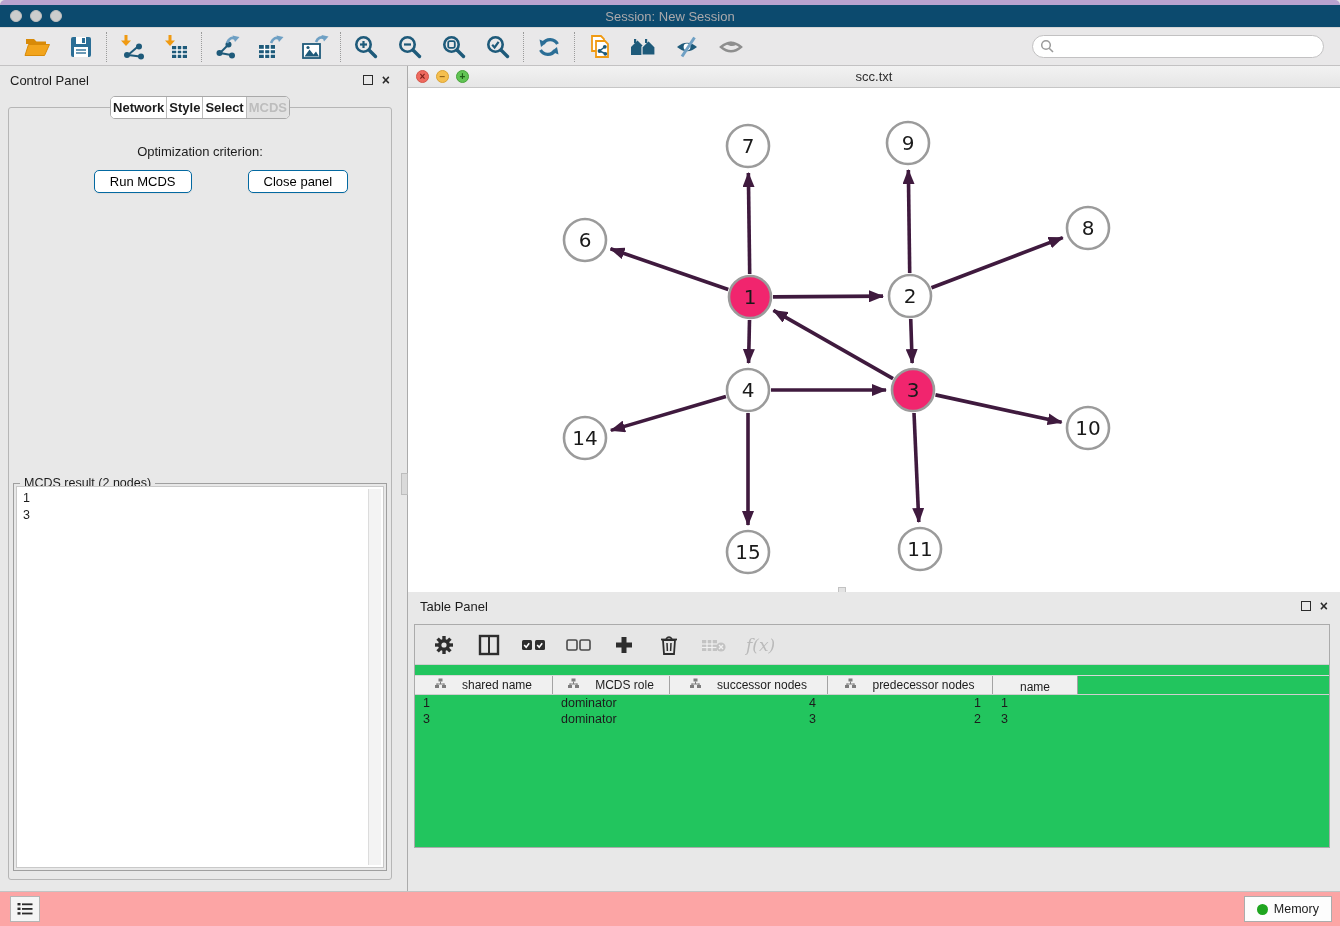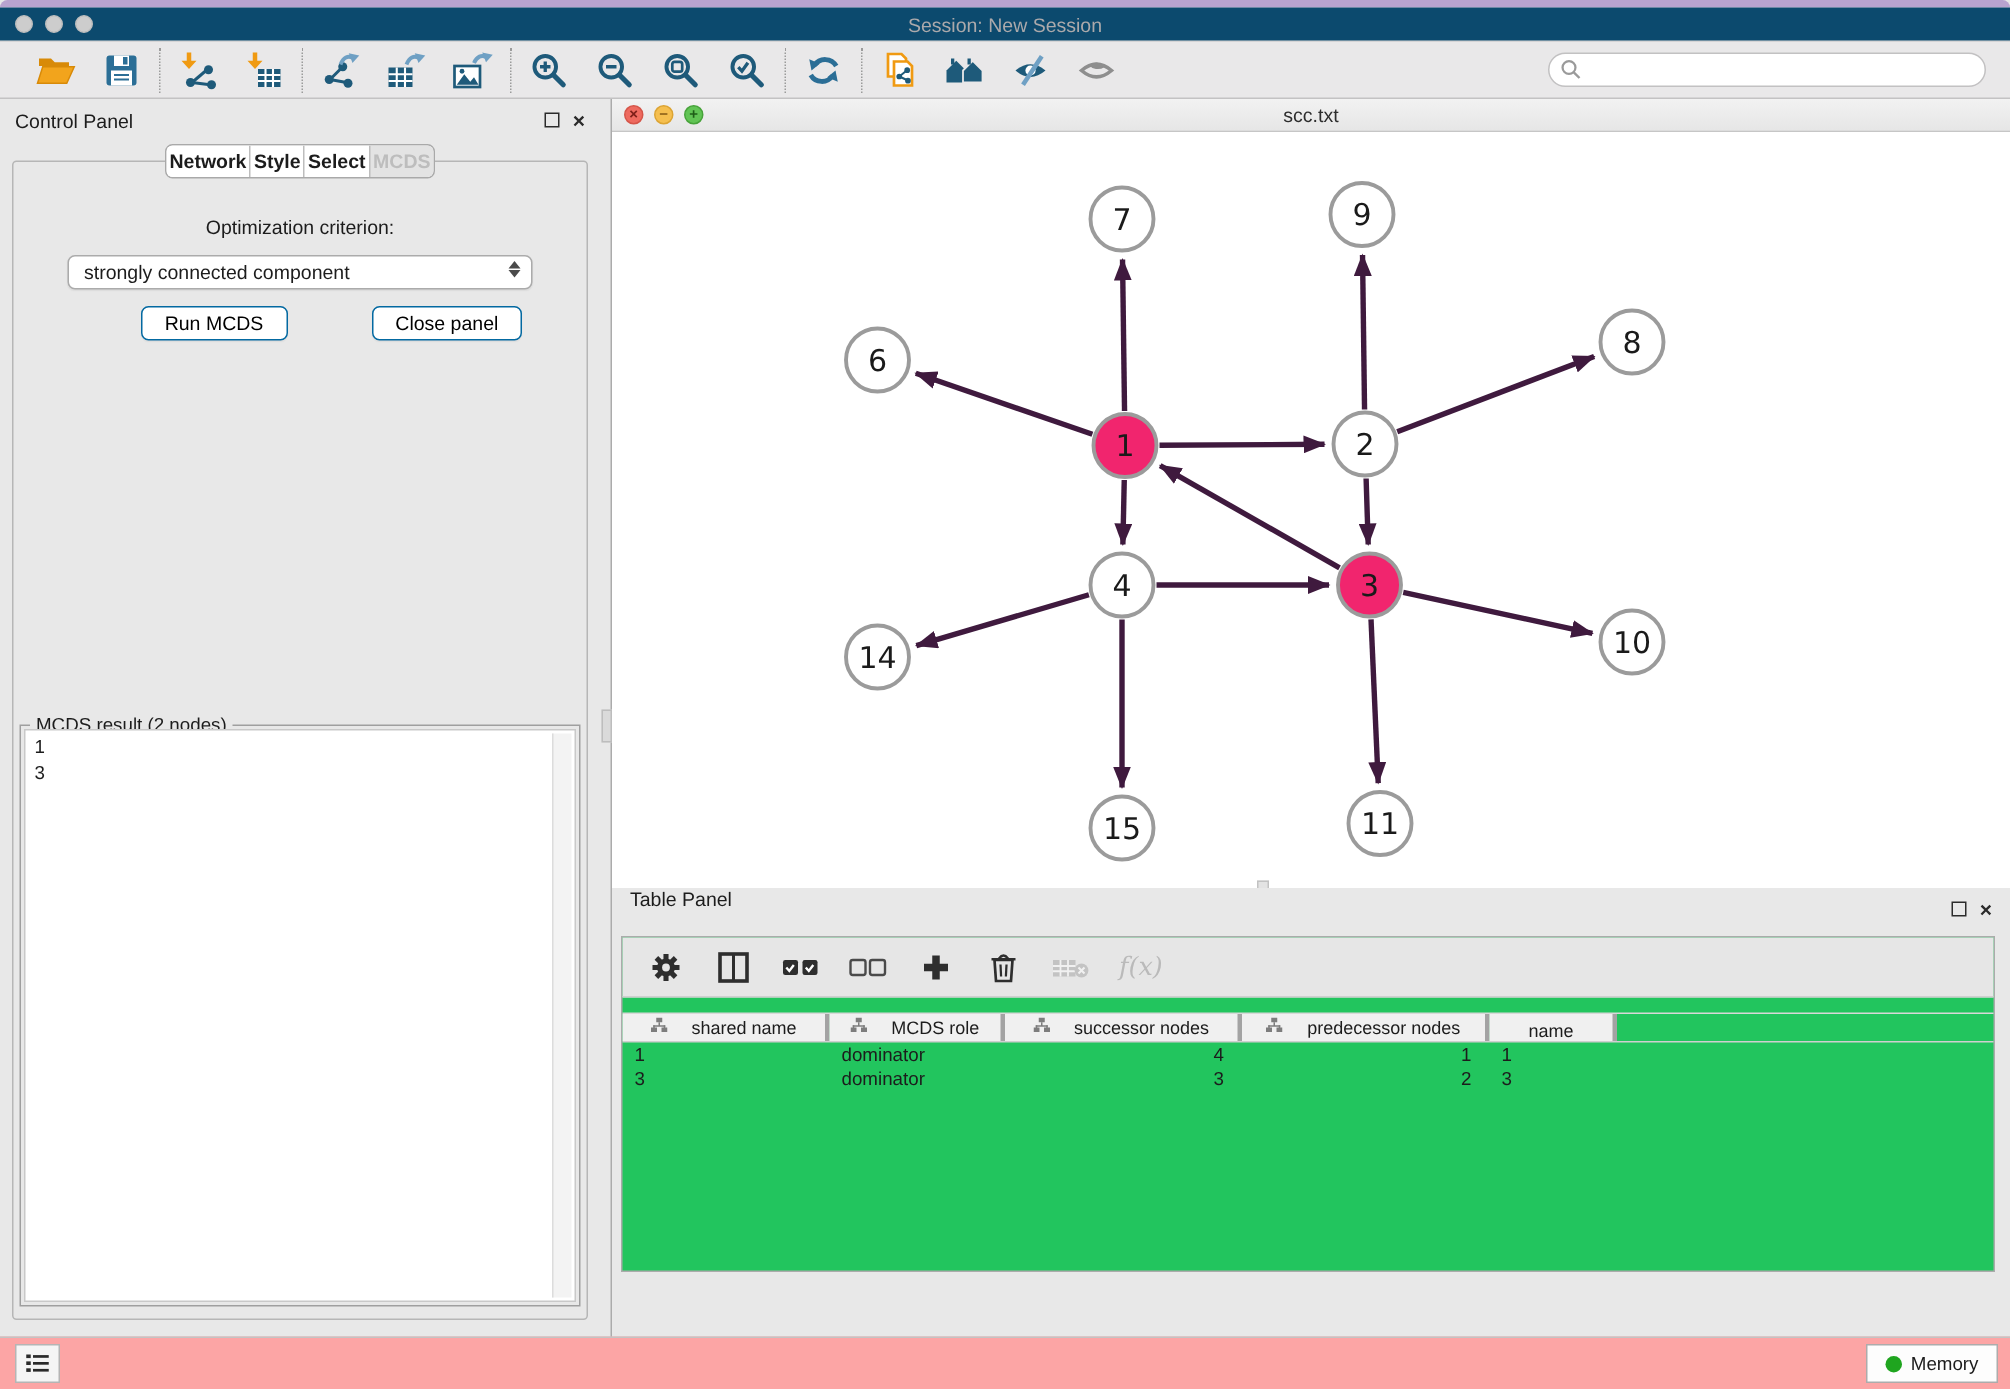--- a/index.html
+++ b/index.html
@@ -57,28 +57,28 @@
   .nt { width:13px; height:13px; border-radius:50%; font-size:10px; font-weight:bold; display:flex; align-items:center; justify-content:center; line-height:1; cursor:pointer;}
   .nt-close { background:#EE6A5F; border:1px solid #D55549; color:#7E201A; }
   .nt-min { background:#F5BF4F; border:1px solid #DCA433; color:#90631A; }
   .nt-zoom { background:#61C454; border:1px solid #47A33A; color:#1E5E17; }
   .net-title { position:absolute; left:0; right:0; text-align:center; font-size:13px; color:#2d2d2d; }
   .net-canvas { position:relative; width:932px; height:504px; background:#fff; }
   .net-canvas svg { position:absolute; inset:0; }
   .canvas-handle { position:absolute; left:430px; bottom:-3px; width:8px; height:8px; background:#E3E3E3; border:1px solid #C2C2C2; }
   
   .table-panel { position:absolute; left:408px; top:592px; width:932px; height:300px; background:#E8E8E8; }
-  .tp-header { height:28px; display:flex; padding:0 12px; }
+  .tp-header { height:28px; display:flex; align-items:center; padding:0 12px; }
   .tp-title { font-size:13px; }
   .tp-container { position:absolute; left:6px; right:10px; top:32px; height:224px; background:#22c55e; border:1px solid #ABABAB; }
   .tp-toolbar { height:40px; background:#E6E6E6; border-bottom:1px solid #CFCFCF; display:flex; align-items:center; gap:19px; padding:0 16px; }
   .tp-toolbar .ticon { width:26px; }
   .tbl { position:absolute; left:0; top:50px; right:0; }
   .tbl-head { display:flex; height:20px; border-top:1px solid #D8D8D8; border-bottom:1px solid #CFCFCF; }
-  .th { background:#F0F0F0; border-right:3px solid #a3a3a3; display:flex; align-items:center; justify-content:center; gap:16px; font-size:12px; color:#1c1c1c; cursor:pointer;}
+  .th { background:#F0F0F0; border-right:1px solid #a3a3a3; display:flex; align-items:center; justify-content:center; gap:16px; font-size:12px; color:#1c1c1c; cursor:pointer;}
   .tbl-row { display:flex; height:16px; font-size:12.5px; }
   .td { padding:0 8px; display:flex; align-items:center; }
   .td.num { justify-content:flex-end; padding-right:12px; }
   .tp-tabs { position:absolute; left:0; width:100%; top:270px; display:flex; justify-content:center; }
   
   .statusbar { position:absolute; left:0; bottom:0; width:100%; height:35px; background:#fca5a5; border-top:1px solid #C3C3C3; }
   .sb-left-btn { position:absolute; left:10px; top:4px; width:30px; height:26px; background:#F5F5F5; border:1px solid #B5B5B5; display:flex; align-items:center; justify-content:center; cursor:pointer;}
   .memory-btn { position:absolute; right:8px; top:4px; height:26px; background:#FDFDFD; border:1px solid #ACACAC; display:flex; align-items:center; gap:6px; padding:0 12px; font-size:12.5px; cursor:pointer;}
   .mem-dot { width:11px; height:11px; border-radius:50%; background:#1FA51F; }
   .grayed { opacity:.45; }
@@ -286,27 +286,20 @@
   <div class="cp-tabs">
     <span class="seg">
       <span class="tab">Network</span>
       <span class="tab">Style</span>
       <span class="tab">Select</span>
       <span class="tab active">MCDS</span>
     </span>
   </div>
   <div class="cp-content">
     <div class="opt-label">Optimization criterion:</div>
-    <div class="dropdown">
-      <span>strongly connected component</span>
-      <span class="dd-stepper">
-          <i class="dd-up"></i>
-          <i class="dd-down"></i>
-        </span>
-    </div>
     <div class="cp-buttons">
       <button class="btn">Run MCDS</button>
       <button class="btn">Close panel</button>
     </div>
     <div class="mcds-result">
       <span class="mcds-legend">MCDS result (2 nodes)</span>
       <div class="mcds-text">
         <div>1</div>
         <div>3</div>
         <div class="mcds-scroll"></div>

